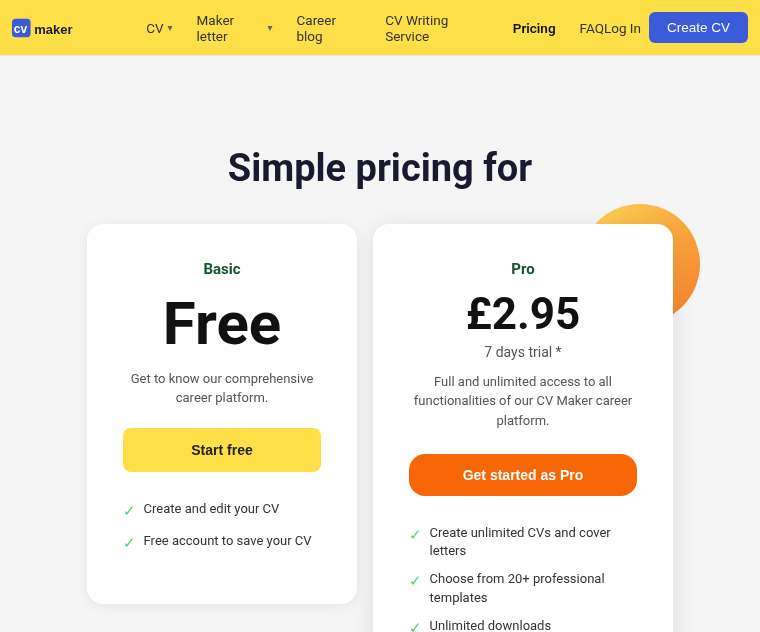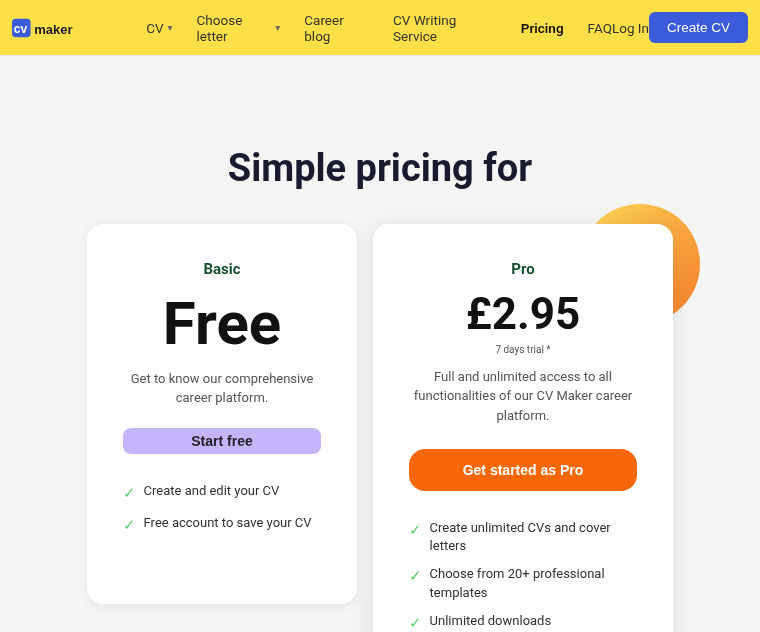--- a/index.html
+++ b/index.html
@@ -51,21 +51,21 @@
       font-weight: 600;
       color: #111;
     }
     .nav-chevron {
       font-size: 10px;
       color: #666;
     }
     .nav-right {
       display: flex;
       align-items: center;
-      gap: 0;
+      gap: 8px;
     }
     .nav-login {
       font-size: 13.5px;
       color: #333;
       cursor: pointer;
       text-decoration: none;
     }
     .nav-cta {
       background: #3b5bdb;
       color: #fff;
@@ -139,22 +139,22 @@
     .card-description {
       font-size: 13px;
       color: #555;
       line-height: 1.5;
       margin-bottom: 20px;
       text-align: center;
     }
     .btn-start-free {
       display: block;
       width: 100%;
-      padding: 5px 0;
-      background: #c4b5fd;
+      padding: 14px 0;
+      background: #fde047;
       color: #222;
       border: none;
       border-radius: 8px;
       font-size: 14px;
       font-weight: 600;
       cursor: pointer;
       margin-bottom: 28px;
       text-align: center;
     }
     .feature-list {
@@ -194,21 +194,21 @@
       text-align: center;
     }
     .card-price-pro {
       font-size: 44px;
       font-weight: 700;
       color: #111;
       margin-bottom: 4px;
       text-align: center;
     }
     .trial-label {
-      font-size: 10px;
+      font-size: 14px;
       color: #555;
       text-align: center;
       margin-bottom: 12px;
     }
     .card-pro .card-description {
       margin-bottom: 24px;
     }
     .btn-get-started {
       display: block;
       width: 100%;
@@ -238,21 +238,21 @@
       <text x="2" y="19" font-family="sans-serif" font-size="13" font-weight="700" fill="white">cv</text>
       <text x="24" y="20" font-family="sans-serif" font-size="14" font-weight="700" fill="#1a1a2e">maker</text>
     </svg>
   </div>
   <div class="nav-links">
     <a class="nav-link">
       <span>CV</span>
       <span class="nav-chevron">▾</span>
     </a>
     <a class="nav-link">
-      <span>Choose letter</span>
+      <span>Maker letter</span>
       <span class="nav-chevron">▾</span>
     </a>
     <a class="nav-link">
       <span>Career blog</span>
     </a>
     <a class="nav-link">
       <span>CV Writing Service</span>
     </a>
     <a class="nav-link active">
       <span>Pricing</span>

